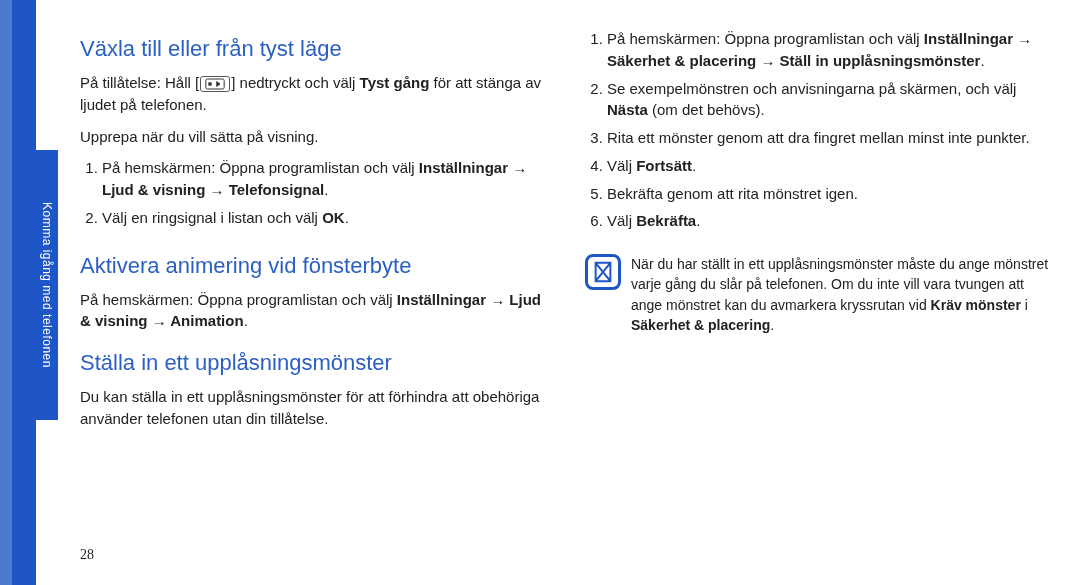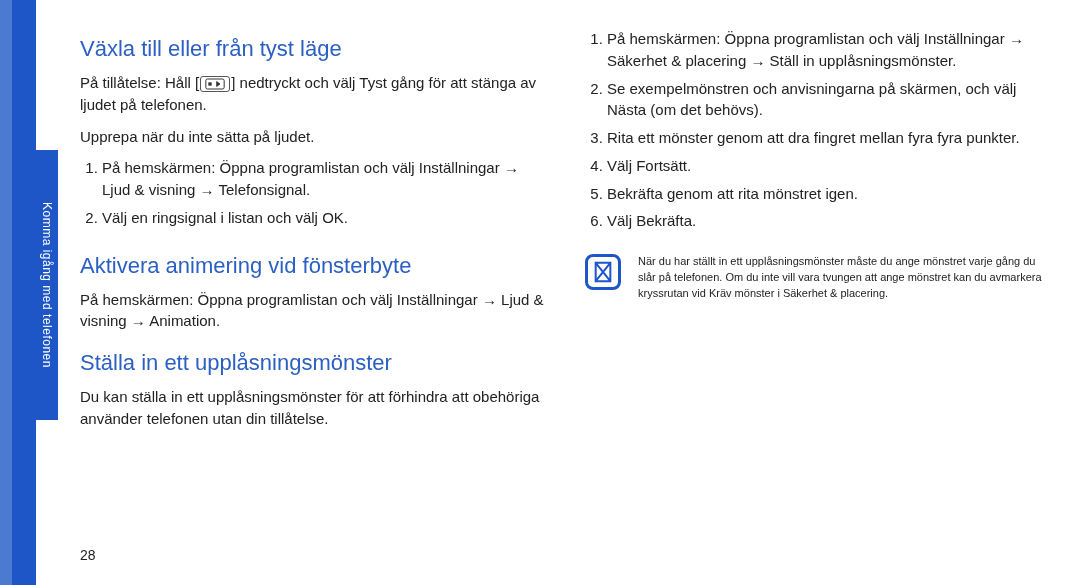--- a/index.html
+++ b/index.html
@@ -8,28 +8,28 @@
   .sidebar-outer { position: absolute; left: 0; top: 0; width: 36px; height: 585px; background: #4a7bd1; }
   .sidebar-inner { position: absolute; left: 12px; top: 0; width: 24px; height: 585px; background: #1f56c7; }
   .sidebar-label-block { position: absolute; left: 36px; top: 150px; width: 22px; height: 270px; background: #1f56c7; display:flex; align-items:center; justify-content:center; }
   .sidebar-label { writing-mode: vertical-rl; text-orientation: mixed; color: #fff; font-size: 12px; letter-spacing: .5px; white-space: nowrap; }
   .content { position: absolute; left: 80px; top: 28px; right: 30px; bottom: 20px; display: flex; gap: 40px; }
   .col { flex: 1; display: flex; flex-direction: column; }
   h2 { color: #2b5fc3; font-weight: 400; font-size: 22px; margin-bottom: 10px; margin-top: 8px; }
   p { font-size: 15px; line-height: 1.45; margin-bottom: 10px; }
   ol { list-style: decimal; padding-left: 22px; margin-bottom: 10px; }
   li { font-size: 15px; line-height: 1.45; margin-bottom: 6px; }
-  .bold { font-weight: 400; }
+  .bold { font-weight: 700; }
   .key-icon { display: inline-block; vertical-align: middle; border: 1px solid #555; border-radius: 3px; padding: 1px 4px; margin: 0 1px; line-height: 1; }
   .key-icon svg { display:block; }
   .note-box { display: flex; gap: 10px; margin-top: 6px; }
   .note-icon { flex: 0 0 36px; height: 36px; border: 3px solid #1f56c7; border-radius: 8px; display: flex; align-items: center; justify-content: center; }
   .note-icon svg { width: 22px; height: 22px; }
-  .note-text { flex: 1; font-size: 11px; line-height: 1.45; margin-left: 7px; }
-  .page-num { position: absolute; left: 80px; bottom: 22px; font-size: 14px; }
+  .note-text { flex: 1; font-size: 14px; line-height: 1.45; }
+  .page-num { position: absolute; left: 80px; bottom: 22px; font-size: 14px; font-family: Liberation Serif, serif; }
 </style>
 </head>
 <body>
 
 <div class="page">
 
   <div class="sidebar-outer"></div>
   <div class="sidebar-inner"></div>
   <div class="sidebar-label-block">
     <span class="sidebar-label">Komma igång med telefonen</span>
@@ -42,21 +42,21 @@
       <h2>Växla till eller från tyst läge</h2>
 
       <p>
         <span>På tillåtelse: Håll [</span><span class="key-icon"><svg viewBox="0 0 24 14" width="20" height="12">
               <rect x="1" y="1" width="22" height="12" rx="2" fill="none" stroke="#333" stroke-width="1.2"></rect>
               <rect x="4" y="5" width="4" height="4" fill="#333"></rect>
               <path d="M14 4 L14 10 M14 4 L18 7 L14 10" fill="#333" stroke="#333" stroke-width="1"></path>
             </svg></span><span>] nedtryckt och välj </span><span class="bold">Tyst gång</span><span> för att stänga av ljudet på telefonen.</span>
       </p>
 
-      <p>Upprepa när du inte sätta på ljudet.</p>
+      <p>Upprepa när du vill sätta på visning.</p>
 
 
       <ol>
         <li>
           <span>På hemskärmen: Öppna programlistan och välj </span><span class="bold">Inställningar → Ljud &amp; visning → Telefonsignal</span><span>.</span>
         </li>
         <li>
           <span>Välj en ringsignal i listan och välj </span><span class="bold">OK</span><span>.</span>
         </li>
       </ol>
@@ -75,21 +75,21 @@
 
     <div class="col">
 
       <ol>
         <li>
           <span>På hemskärmen: Öppna programlistan och välj </span><span class="bold">Inställningar → Säkerhet &amp; placering → Ställ in upplåsningsmönster</span><span>.</span>
         </li>
         <li>
           <span>Se exempelmönstren och anvisningarna på skärmen, och välj </span><span class="bold">Nästa</span><span> (om det behövs).</span>
         </li>
-        <li>Rita ett mönster genom att dra fingret mellan fyra fyra punkter.</li>
+        <li>Rita ett mönster genom att dra fingret mellan minst inte punkter.</li>
         <li>
           <span>Välj </span><span class="bold">Fortsätt</span><span>.</span>
         </li>
         <li>Bekräfta genom att rita mönstret igen.</li>
         <li>
           <span> Välj </span><span class="bold">Bekräfta</span><span>.</span>
         </li>
       </ol>
 
       <div class="note-box">

